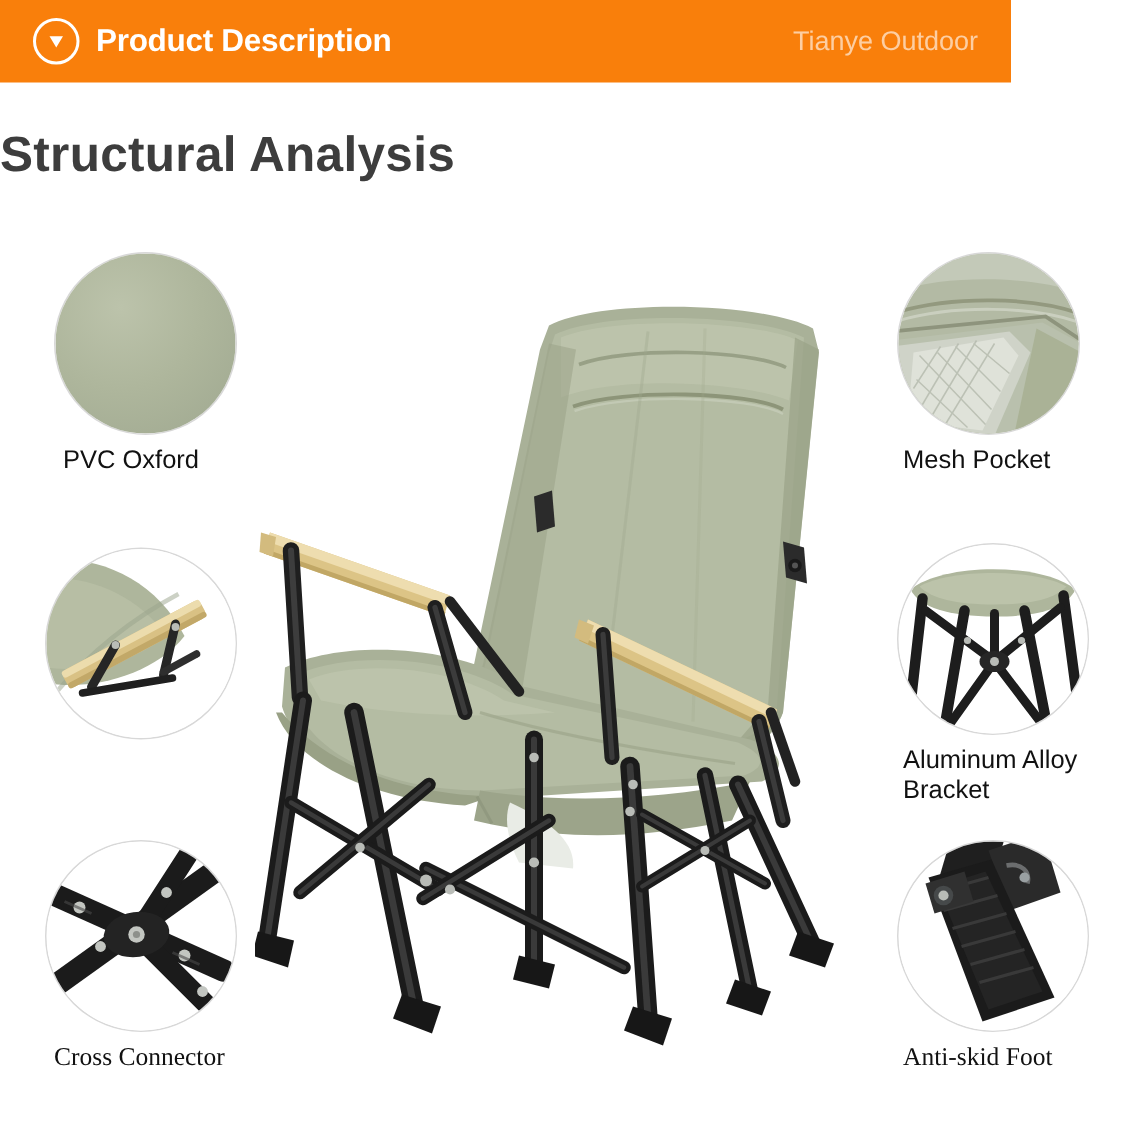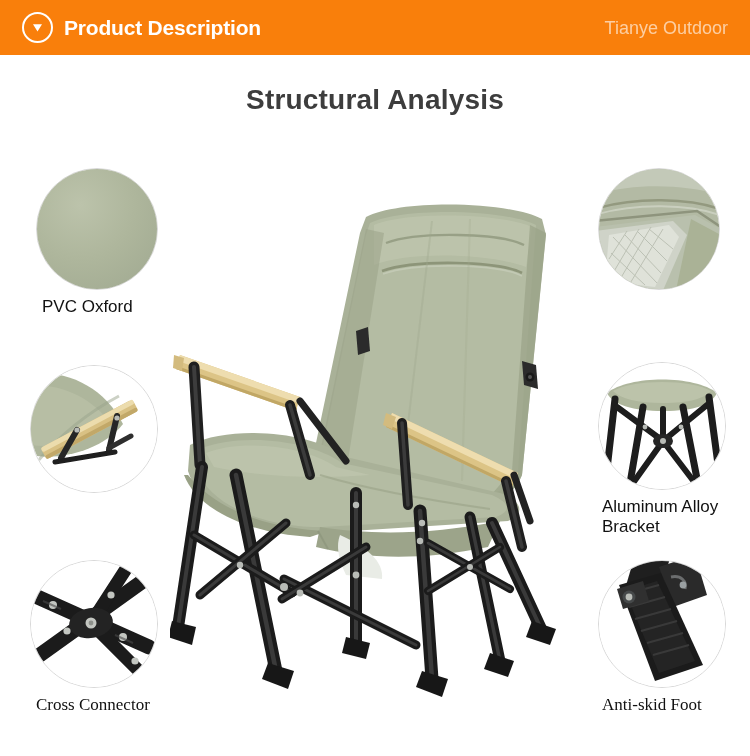--- a/index.html
+++ b/index.html
@@ -5,21 +5,21 @@
   html,body{margin:0;padding:0;}
   body{
     width:750px;height:756px;
     background:#ffffff;
     font-family:"Liberation Sans", sans-serif;
     overflow:hidden;
     position:relative;
   }
   
   .header{
-    position:absolute;left:0;top:0;width:750px;height:55px;
+    position:absolute;left:0;top:0;width:674px;height:55px;
     background:#f97f0b;
     display:flex;align-items:center;
   }
   .header-left{display:flex;align-items:center;margin-left:22px;}
   .hdr-icon{
     width:27px;height:27px;border-radius:50%;
     border:2px solid #ffffff;
     display:flex;align-items:center;justify-content:center;
     flex:none;
   }
@@ -29,22 +29,21 @@
     letter-spacing:-0.2px;margin-left:11px;white-space:nowrap;
   }
   .hdr-brand{
     position:absolute;right:22px;top:50%;transform:translateY(-50%);
     color:rgba(255,255,255,0.62);
     font-size:18px;white-space:nowrap;
   }
   
   .page-title{
     position:absolute;top:84px;left:0;width:750px;
-    text-align:center;
-    font-size:28px;font-weight:bold;color:#3d3d3d;
+    font-size:33px;font-weight:bold;color:#3d3d3d;
     letter-spacing:0.2px;
   }
   
   .callout{position:absolute;}
   .bubble{
     border-radius:50%;
     border:1px solid #d8d8d8;
     overflow:hidden;
     position:relative;
     background:#ffffff;
@@ -178,20 +177,21 @@
           <path d="M10 98 L 34 118"></path>
         <path d="M64 60 L 30 116"></path>
           <path d="M52 58 L 20 112"></path>
           <path d="M40 60 L 14 104"></path>
         <path d="M28 62 L 10 90"></path>
       </g>
       <path d="M-4 52 L 98 42 L 122 58" stroke="#8e947d" stroke-width="2.5" fill="none"></path>
       <path d="M92 50 L122 66 L122 126 L 76 126 Z" fill="#aab296"></path>
     </svg>
   </div>
+  <div class="callout-label">Mesh Pocket</div>
 </div>
 
 <div class="callout col-right" id="c-alum">
   <div class="bubble">
     <svg width="128" height="128" viewBox="0 0 128 128" aria-hidden="true">
       <rect width="128" height="128" fill="#ffffff"></rect>
       <path d="M8 30 C 30 12, 96 12, 118 30 C 112 42, 96 48, 64 48 C 34 48, 14 42, 8 30 Z" fill="#aeb69c"></path>
       <path d="M14 28 C 34 16, 92 16, 112 28 C 104 36, 90 40, 64 40 C 38 40, 22 36, 14 28 Z" fill="#bcc3aa"></path>
       <g stroke="#1d1d1d" stroke-width="7" stroke-linecap="round" fill="none">
         <path d="M16 36 L 6 124"></path>

